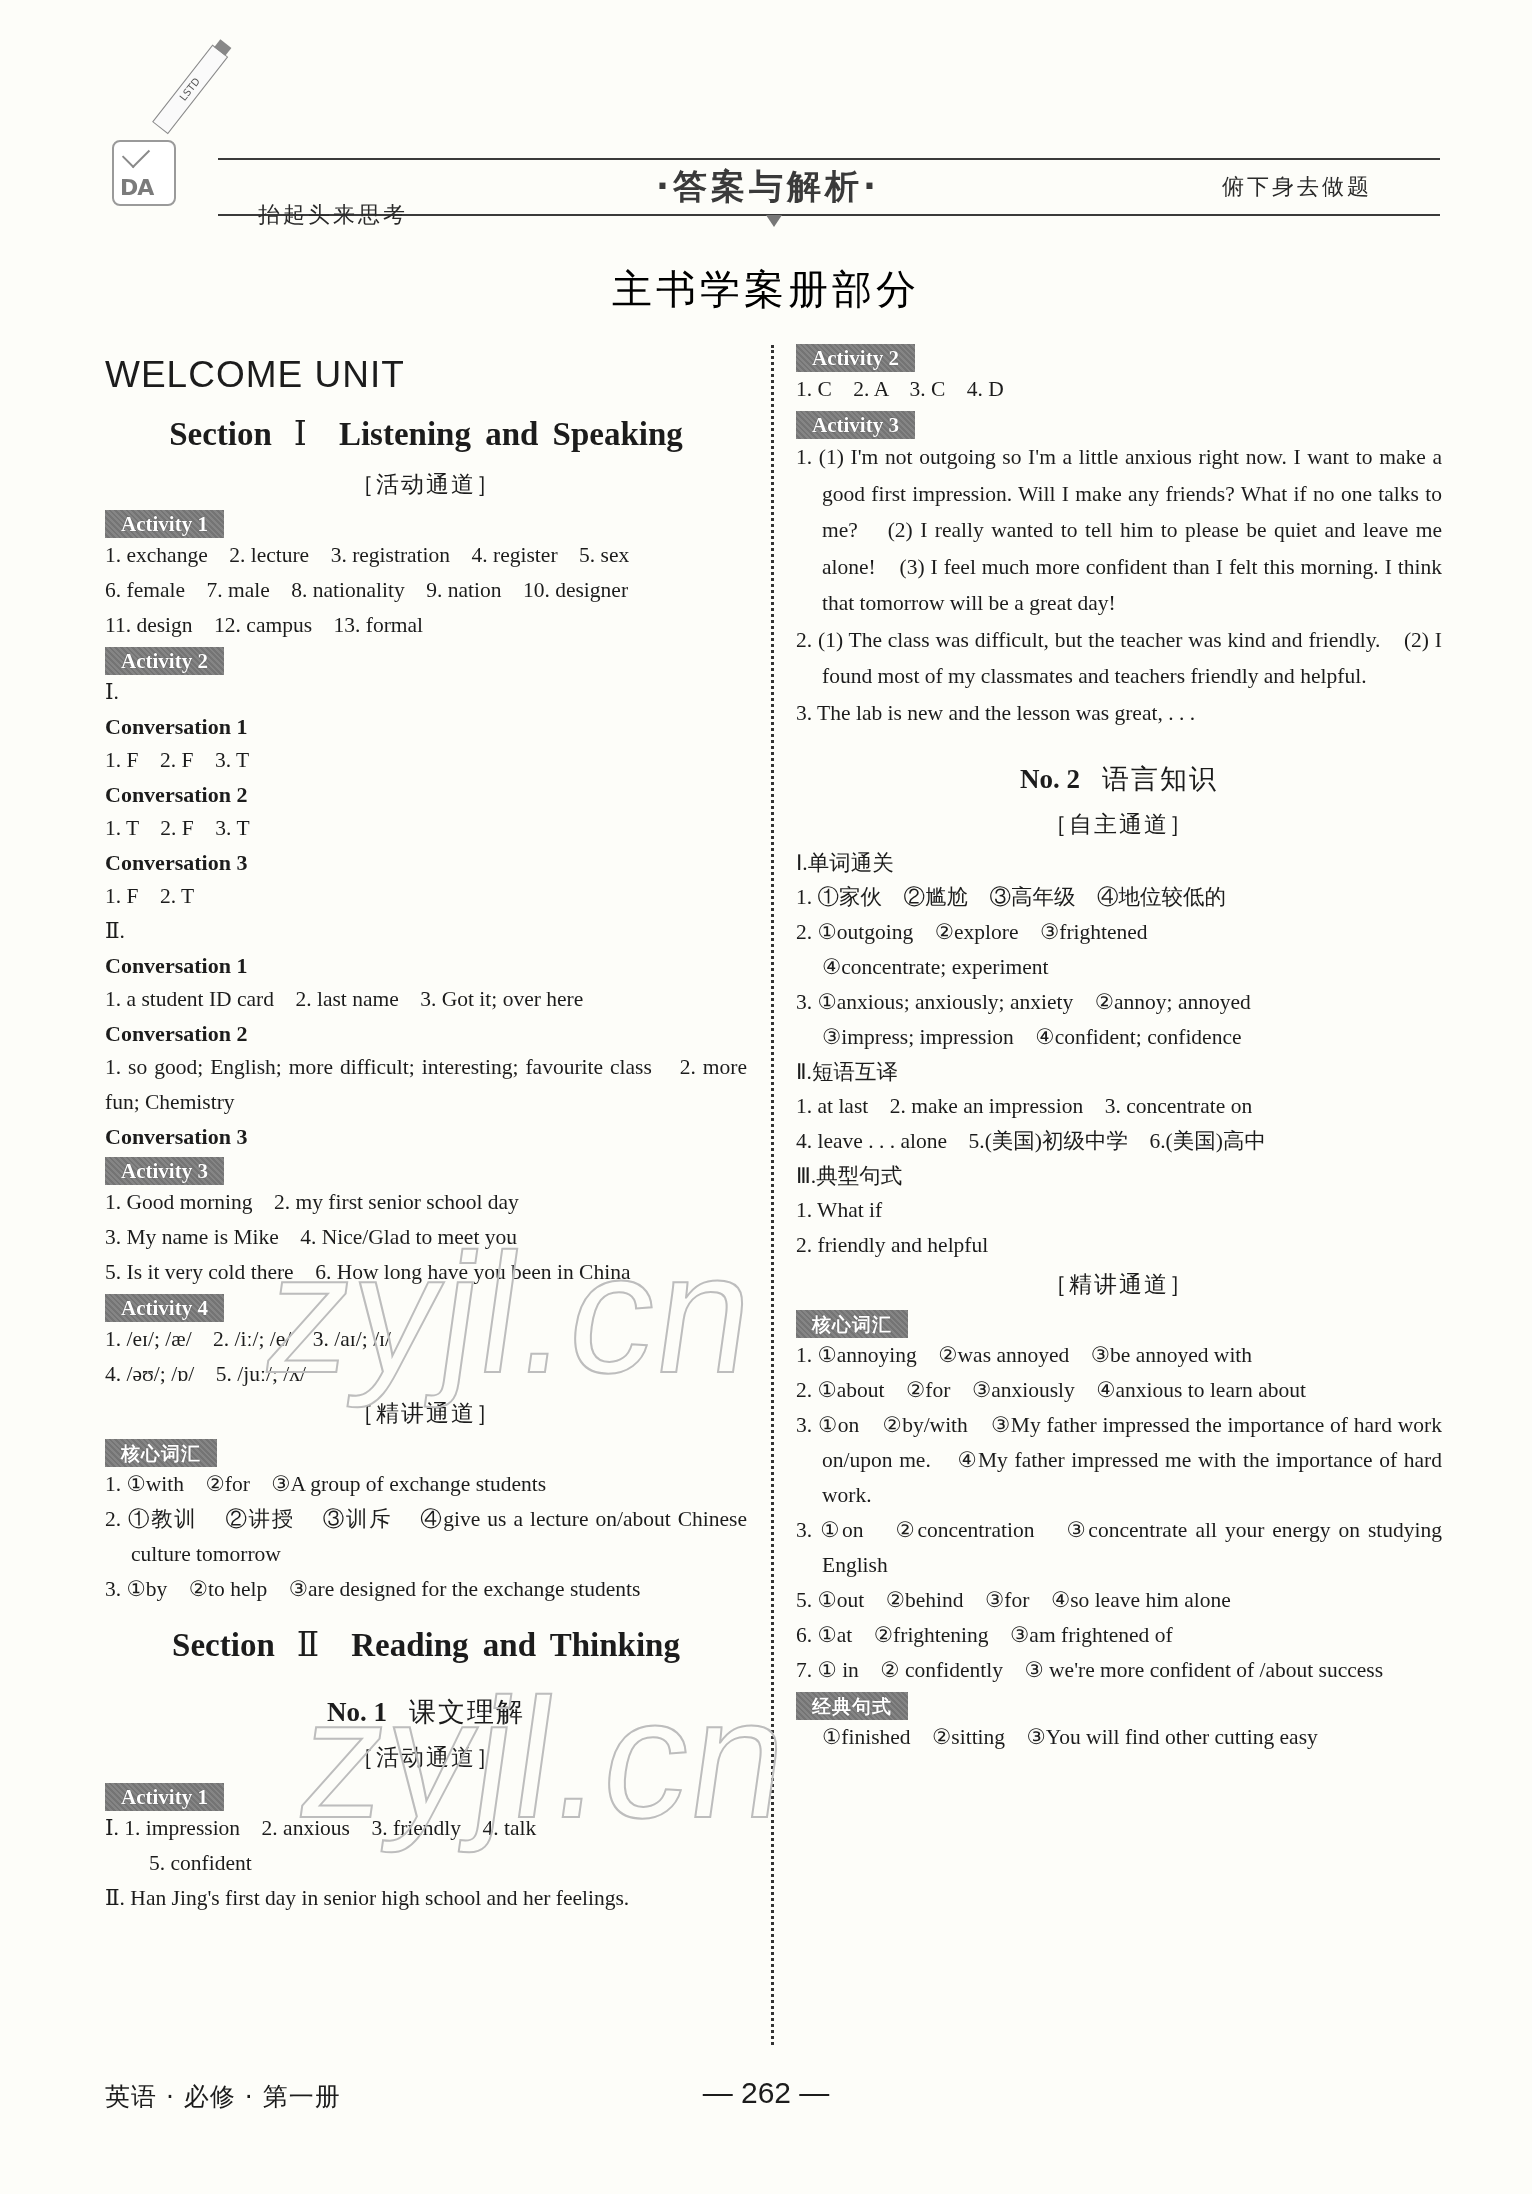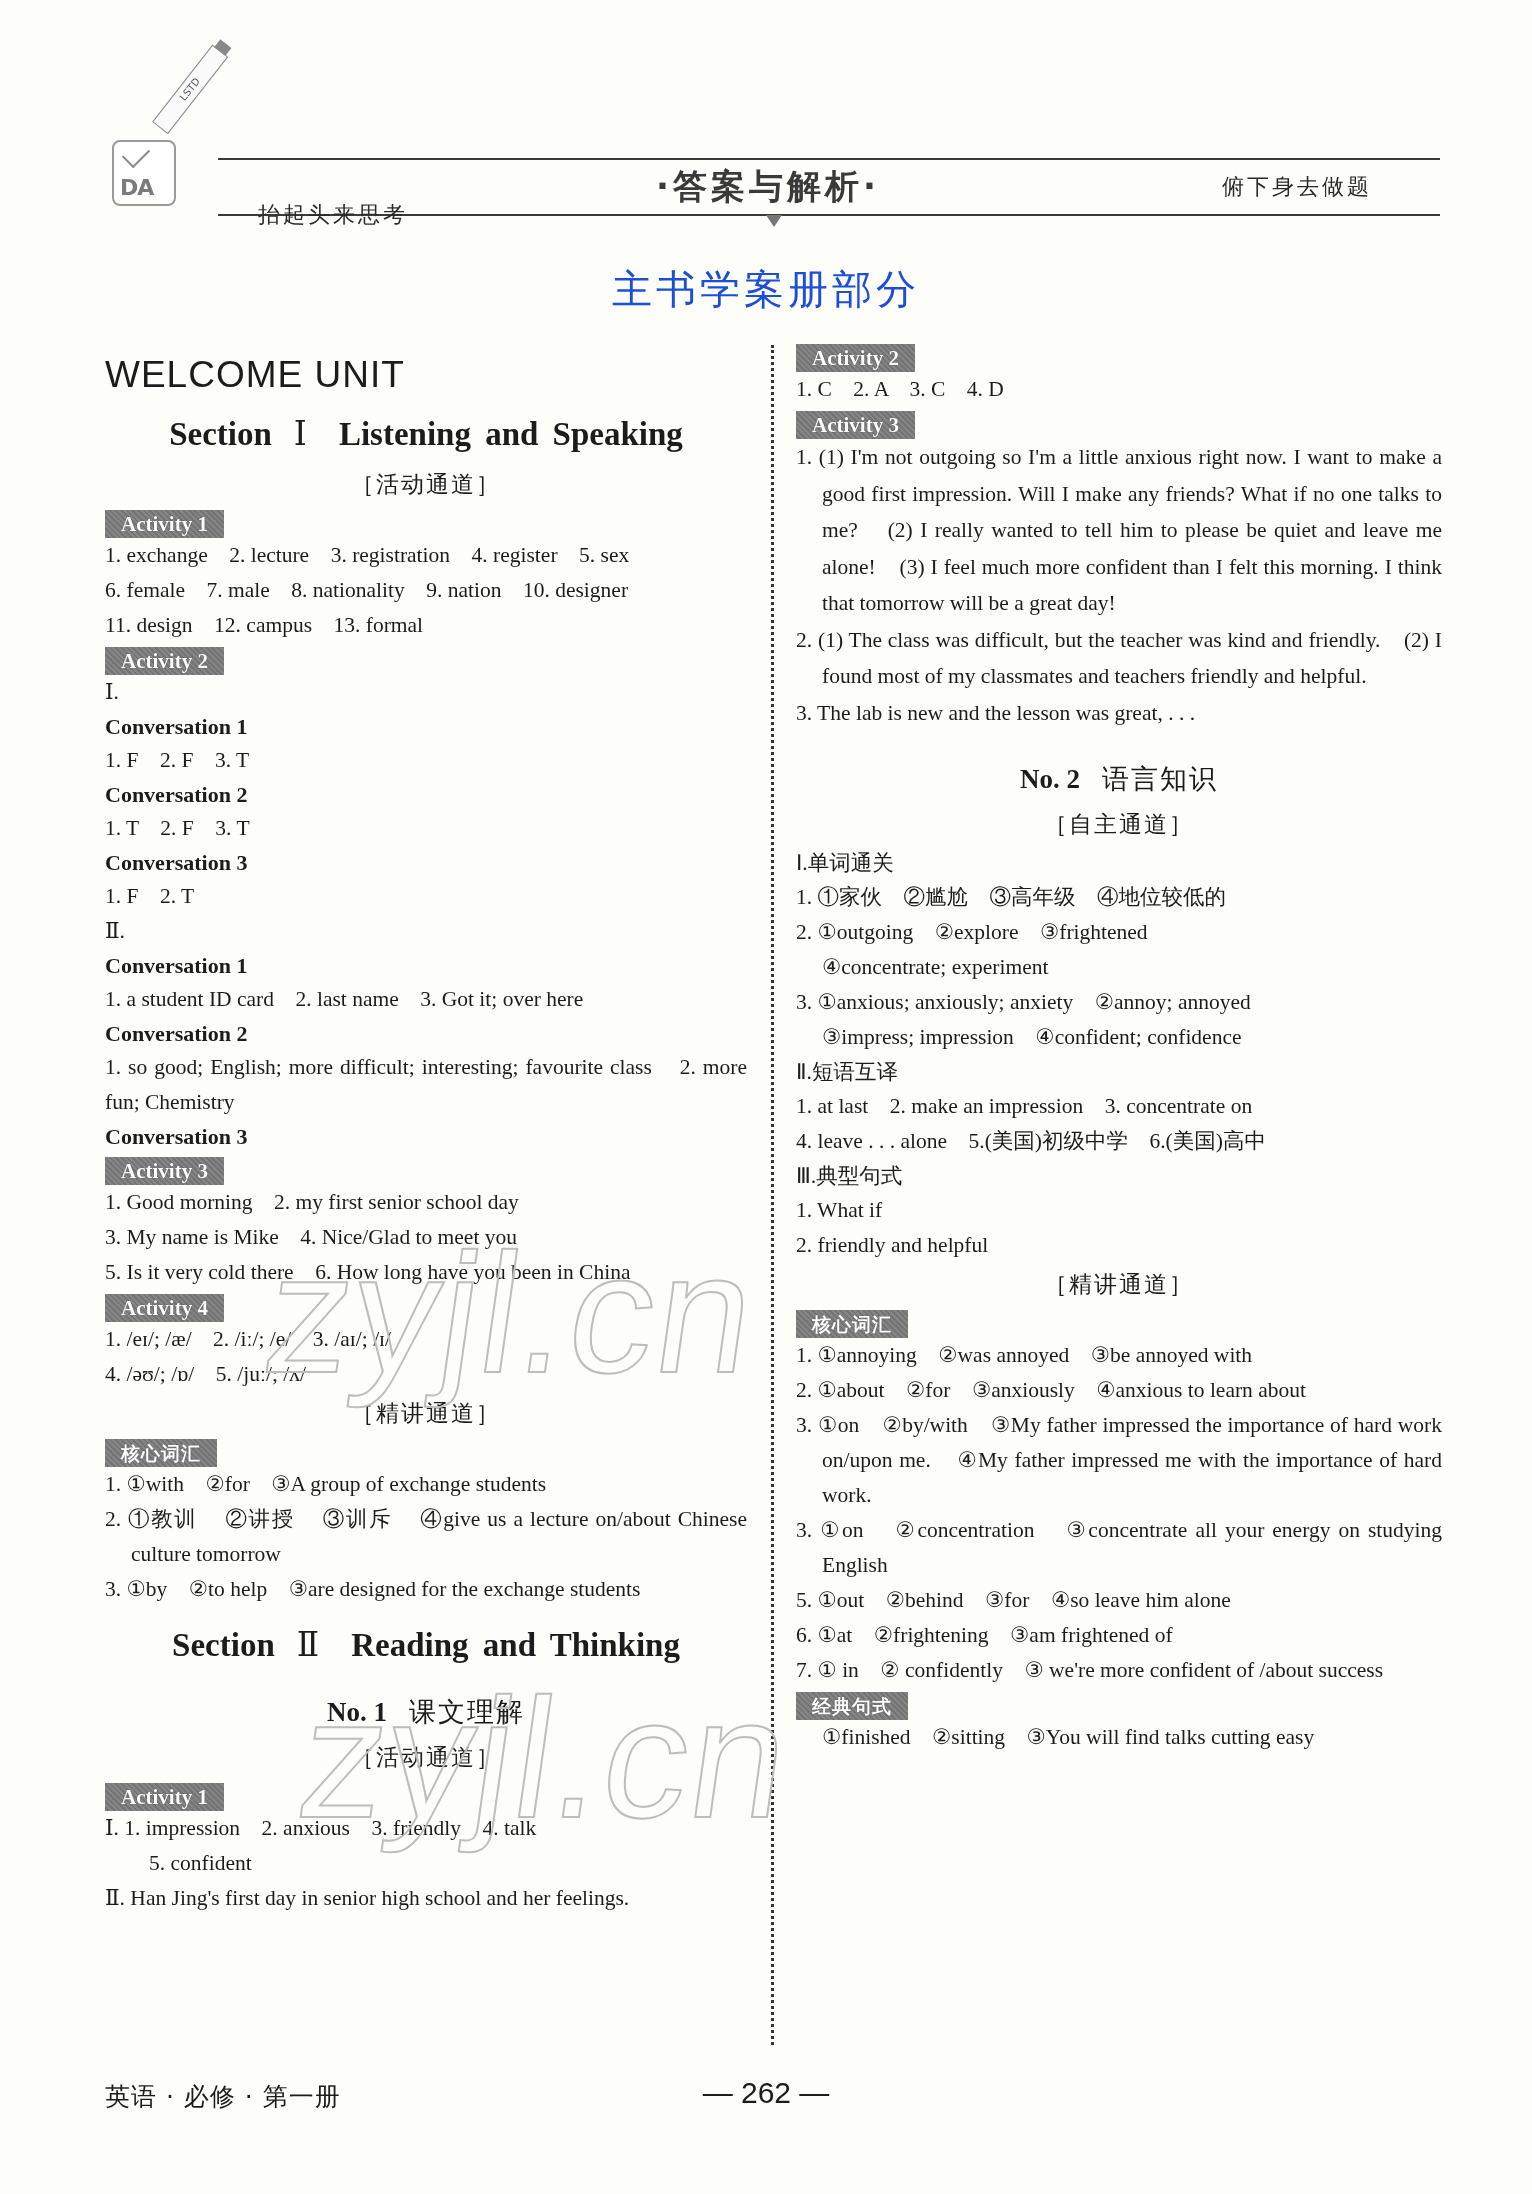--- a/index.html
+++ b/index.html
@@ -54,21 +54,21 @@
       font-family: "DejaVu Sans", sans-serif; font-size: 34px; font-weight: bold;
       letter-spacing: 4px; color: #3a3a3a;
     }
     .hdr-tri {
       position: absolute; left: 766px; top: 215px; width: 0; height: 0;
       border-left: 8px solid transparent; border-right: 8px solid transparent;
       border-top: 12px solid #777;
     }
     .main-title {
       position: absolute; top: 262px; left: 0; width: 1532px; text-align: center;
-      font-family: "DejaVu Serif", serif; font-size: 40px; letter-spacing: 4px; color: #1d4ed8;
+      font-family: "DejaVu Serif", serif; font-size: 40px; letter-spacing: 4px; color: #000000;
     }
     
     .col { position: absolute; top: 340px; }
     .col.left { left: 105px; width: 642px; }
     .col.right { left: 796px; width: 646px; top: 340px; }
     .divider {
       position: absolute; left: 771px; top: 345px; height: 1700px; width: 0;
       border-left: 3px dotted #333;
     }
     .line { font-size: 21.5px; line-height: 35px; white-space: pre-wrap; }
@@ -229,20 +229,20 @@
   <div class="badge cn">核心词汇</div>
   <div class="line hang">1. ①annoying    ②was annoyed    ③be annoyed with</div>
   <div class="line hang">2. ①about    ②for    ③anxiously    ④anxious to learn about</div>
   <div class="line hang">3. ①on    ②by/with    ③My father impressed the importance of hard work on/upon me.    ④My father impressed me with the importance of hard work.</div>
   <div class="line hang">3. ①on    ②concentration    ③concentrate all your energy on studying English</div>
   <div class="line hang">5. ①out    ②behind    ③for    ④so leave him alone</div>
   <div class="line hang">6. ①at    ②frightening    ③am frightened of</div>
   <div class="line hang">7. ① in    ② confidently    ③ we're more confident of /about success</div>
 
   <div class="badge cn">经典句式</div>
-  <div class="line indent">①finished    ②sitting    ③You will find talks cutting easy</div>
+  <div class="line indent">①finished    ②sitting    ③You will find other cutting easy</div>
 </div>
 
 <div class="wm a">zyjl.cn</div>
 <div class="wm b">zyjl.cn</div>
 
 <div class="footer-left">英语 · 必修 · 第一册</div>
 <div class="footer-page">— 262 —</div>
 
 </body></html>

